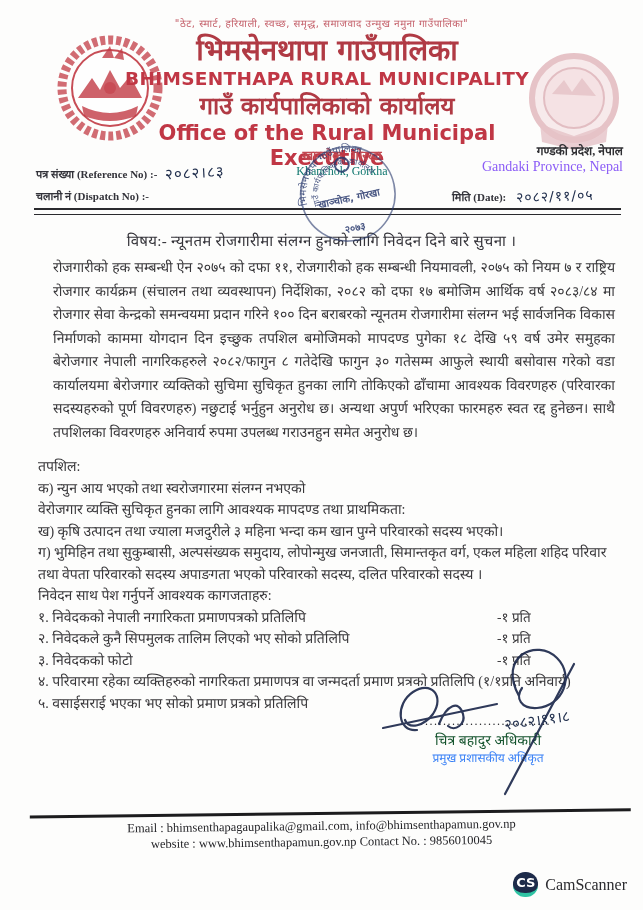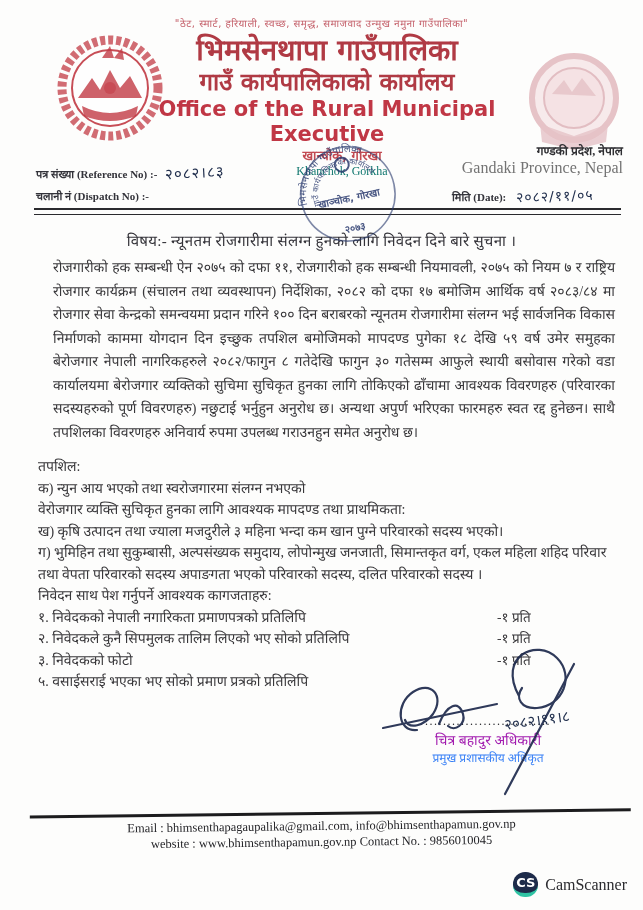--- a/index.html
+++ b/index.html
@@ -27,21 +27,21 @@
   .meta-label{font-size:11px; color:#33333a; font-family:"Liberation Serif",serif; font-weight:600;}
   .ref-row{position:absolute; left:36px; top:162px; white-space:nowrap;}
   .dispatch-row{position:absolute; left:36px; top:186px;}
   .handwrite{font-family:"DejaVu Sans",sans-serif; color:#22304e;}
   .ref-val{display:inline-block; font-size:15px; transform:rotate(-3deg); margin-left:4px; letter-spacing:1px;}
   .place-center{position:absolute; left:252px; top:146px; width:180px; text-align:center; z-index:1;}
   .place-np{font-size:13px; font-weight:bold; color:#c24a52; font-family:"DejaVu Sans",sans-serif;}
   .place-en{font-size:12px; color:#0f766e; font-family:"Liberation Serif",serif;}
   .province-block{position:absolute; right:20px; top:142px; text-align:right;margin-left:24px;}
   .prov-np{font-size:12px; font-weight:bold; color:#2f2f33;}
-  .prov-en{font-size:16px; color:#737373;}
+  .prov-en{font-size:14px; color:#8b5cf6;}
   .date-row{position:absolute; left:452px; top:186px; white-space:nowrap;}
   .date-val{display:inline-block; font-size:14px; transform:rotate(-2deg); margin-left:6px; letter-spacing:1px;}
   .stamp-wrap{position:absolute; left:294px; top:140px; width:108px; height:108px; z-index:2;
     transform:rotate(-12deg); opacity:.85;}
   
   .double-rule{position:absolute; left:34px; right:22px; top:208px; height:4px;
     border-top:2.2px solid #2a2a2e; border-bottom:1.6px solid #2a2a2e;}
   
   .subject{position:absolute; left:0; right:0; top:230px; text-align:center;
     font-size:15px; color:#333238; letter-spacing:.3px;}
@@ -49,21 +49,21 @@
   .body-par{text-align:justify; line-height:23.5px; margin:0 0 12px 15px;}
   .dline{line-height:21.5px;}
   .doc-row{display:flex; line-height:21.5px;}
   .doc-text{flex:1;}
   .doc-qty{width:118px; flex:none; font-size:13.5px;}
   
   .sig-block{position:absolute; right:36px; top:638px; width:238px; text-align:center; z-index:3;}
   .sig-svg{position:absolute; top:0; left:0; width:238px; height:158px; pointer-events:none;}
   .sig-dots{margin-top:76px; font-size:12px; letter-spacing:1.5px; color:#2c2c30;
     overflow:hidden; white-space:nowrap;}
-  .sig-name{font-size:14px; color:#a21caf; margin-top:1px;}
+  .sig-name{font-size:14px; color:#14532d; margin-top:1px;}
   .sig-title{font-size:12px; color:#3b82f6;}
   
   .footer{position:absolute; left:0; right:0; top:812px; transform:rotate(-0.7deg);}
   .footer-rule{margin:0 12px 0 30px; height:3px; background:#1c1c1e;}
   .footer-line{text-align:center; font-size:12.5px; color:#242428; margin-top:4px;
     font-family:"Liberation Serif",serif;}
   .footer-line.second{margin-top:1px;}
   .camscanner{position:absolute; right:16px; top:872px; display:flex; align-items:center; gap:7px;}
   .cs-badge{width:25px; height:21px; background:#1d2b4a; border-radius:12px;
     border-bottom:4px solid #2fc3a3; display:flex; align-items:center; justify-content:center;}
@@ -82,20 +82,21 @@
     <circle cx="54" cy="56" r="38" fill="#fff" stroke="#c23b45" stroke-width="2" opacity="0.9"></circle>
     <path d="M22 66 L36 46 L44 58 L54 38 L64 56 L74 44 L86 66 Z" fill="#c23b45" opacity="0.8"></path>
     <path d="M46 26 L54 14 L58 26 Z" fill="#c23b45" opacity="0.8"></path>
     <path d="M58 26 L66 16 L68 28 Z" fill="#c23b45" opacity="0.8"></path>
     <path d="M26 74 Q54 88 82 74 L80 84 Q54 94 28 84 Z" fill="#c23b45" opacity="0.8"></path>
     <circle cx="54" cy="56" r="6" fill="#c23b45" opacity="0.55"></circle>
   </svg>
 
   <div class="head-center">
     <div class="t-np">भिमसेनथापा गाउँपालिका</div>
+    <div class="t-en">BHIMSENTHAPA RURAL MUNICIPALITY</div>
     <div class="o-np">गाउँ कार्यपालिकाको कार्यालय</div>
     <div class="o-en">Office of the Rural Municipal Executive</div>
   </div>
 
   <svg class="seal-right" viewBox="0 0 100 108">
     <circle cx="50" cy="48" r="42" fill="#f3d9dc" stroke="#d08a93" stroke-width="6"></circle>
     <circle cx="50" cy="48" r="30" fill="#eec9cd" stroke="#c97f89" stroke-width="2"></circle>
     <path d="M28 44 L40 30 L48 42 L58 28 L72 46 Z" fill="#c97f89" opacity="0.7"></path>
     <path d="M16 74 L50 86 L84 74 L82 92 L50 100 L18 92 Z" fill="#d08a93" opacity="0.8"></path>
   </svg>
@@ -161,20 +162,23 @@
     </div>
     <div class="doc-row">
       <span class="doc-text">२. निवेदकले कुनै सिपमुलक तालिम लिएको भए सोको प्रतिलिपि</span>
       <span class="doc-qty">-१ प्रति</span>
     </div>
     <div class="doc-row">
       <span class="doc-text">३. निवेदकको फोटो</span>
       <span class="doc-qty">-१ प्रति</span>
     </div>
     <div class="doc-row">
+      <span class="doc-text">४. परिवारमा रहेका व्यक्तिहरुको नागरिकता प्रमाणपत्र वा जन्मदर्ता प्रमाण प्रत्रको प्रतिलिपि (१/१प्रति अनिवार्य)</span>
+    </div>
+    <div class="doc-row">
       <span class="doc-text">५. वसाईसराई भएका भए सोको प्रमाण प्रत्रको प्रतिलिपि</span>
     </div>
   </div>
 
   <div class="sig-block">
     <svg class="sig-svg" viewBox="0 0 238 158">
       <g fill="none" stroke="#1e2a4d" stroke-width="2.2" stroke-linecap="round" opacity="0.92">
         <path d="M48 92 C28 94 26 66 44 54 C62 42 76 58 64 76 C55 88 40 92 36 82"></path>
         <path d="M14 90 L128 66"></path>
         <path d="M70 86 C78 66 90 62 94 76 C97 86 86 94 79 88"></path>

